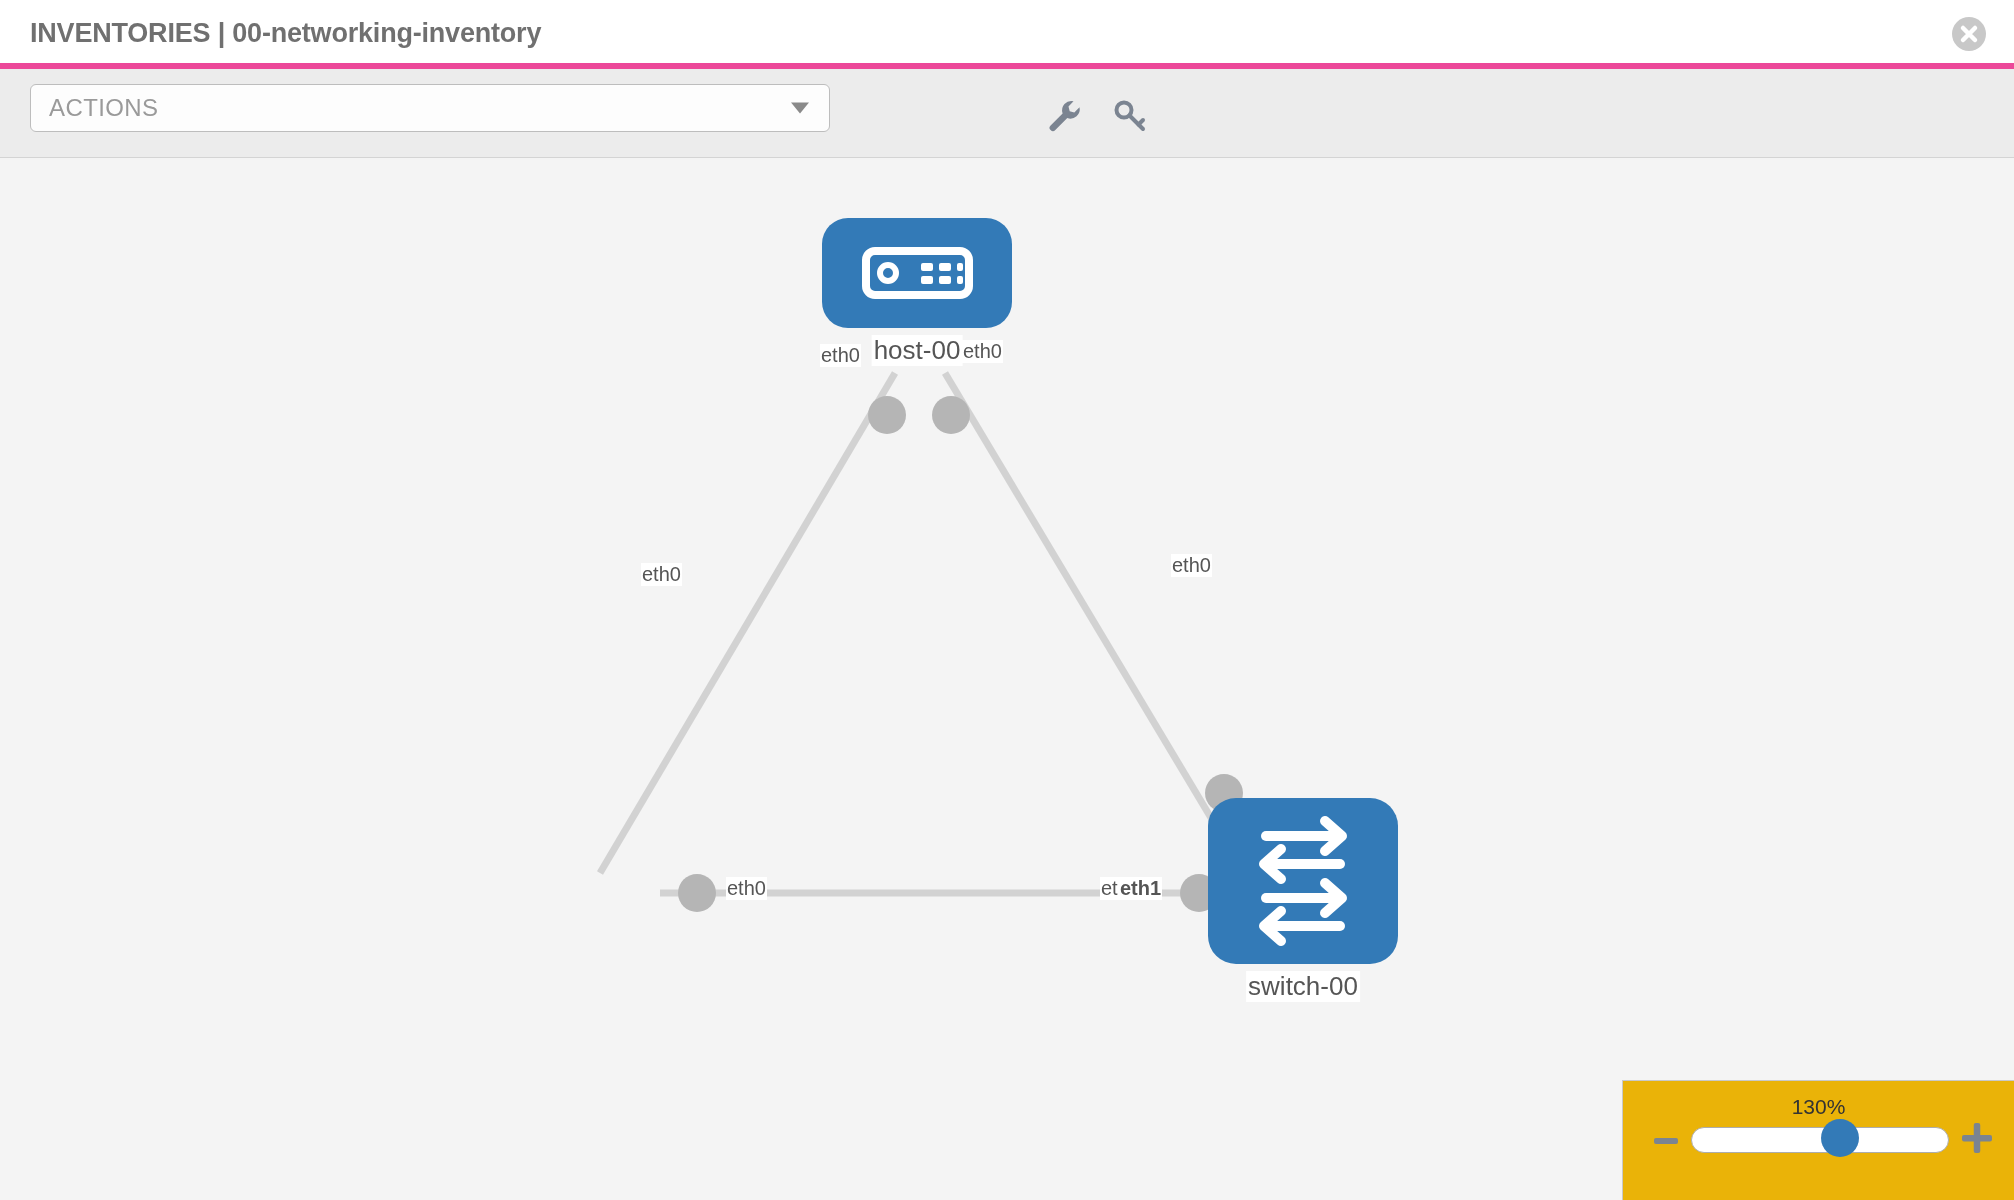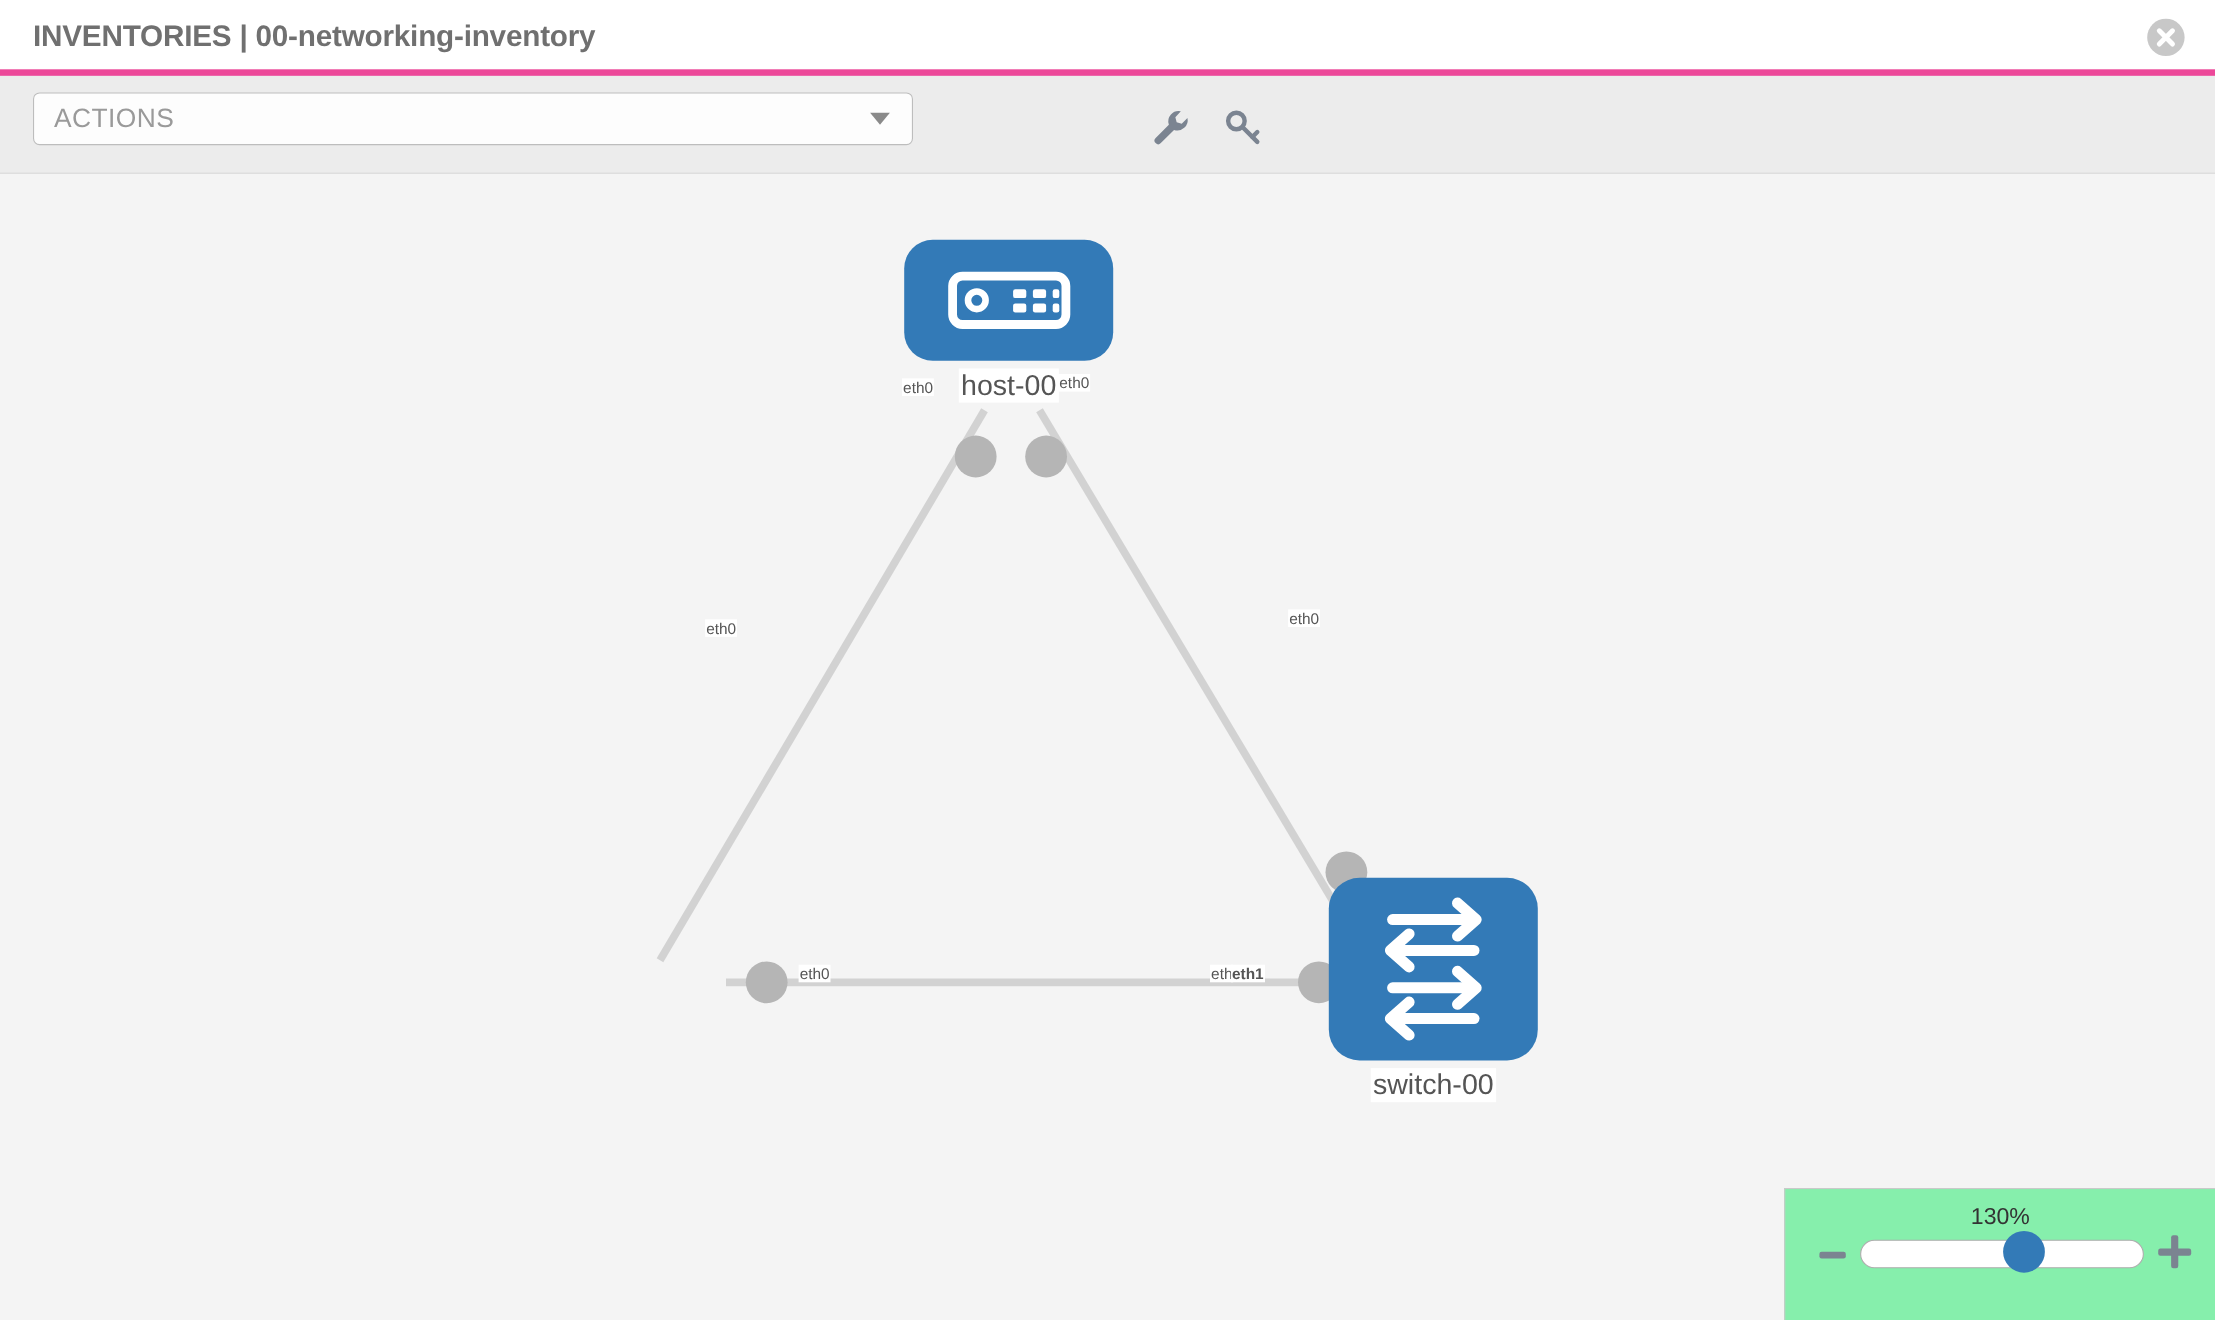--- a/index.html
+++ b/index.html
@@ -149,35 +149,35 @@
   .port {
     position: absolute;
     width: 38px;
     height: 38px;
     border-radius: 50%;
     background: #b5b5b5;
   }
 
   .link-label {
     position: absolute;
-    font-size: 14px;
+    font-size: 20px;
     color: #555555;
     background: #ffffff;
     white-space: nowrap;
     padding: 0 1px;
   }
 
   
   .zoom-panel {
     position: absolute;
     left: 1622px;
     top: 1080px;
     width: 392px;
     height: 120px;
-    background: #86efac;
+    background: #eab308;
     border: 1px solid #c9c9c9;
     border-right: none;
     border-bottom: none;
     box-sizing: border-box;
   }
   .zoom-level {
     position: absolute;
     top: 14px;
     left: 0;
     width: 100%;

